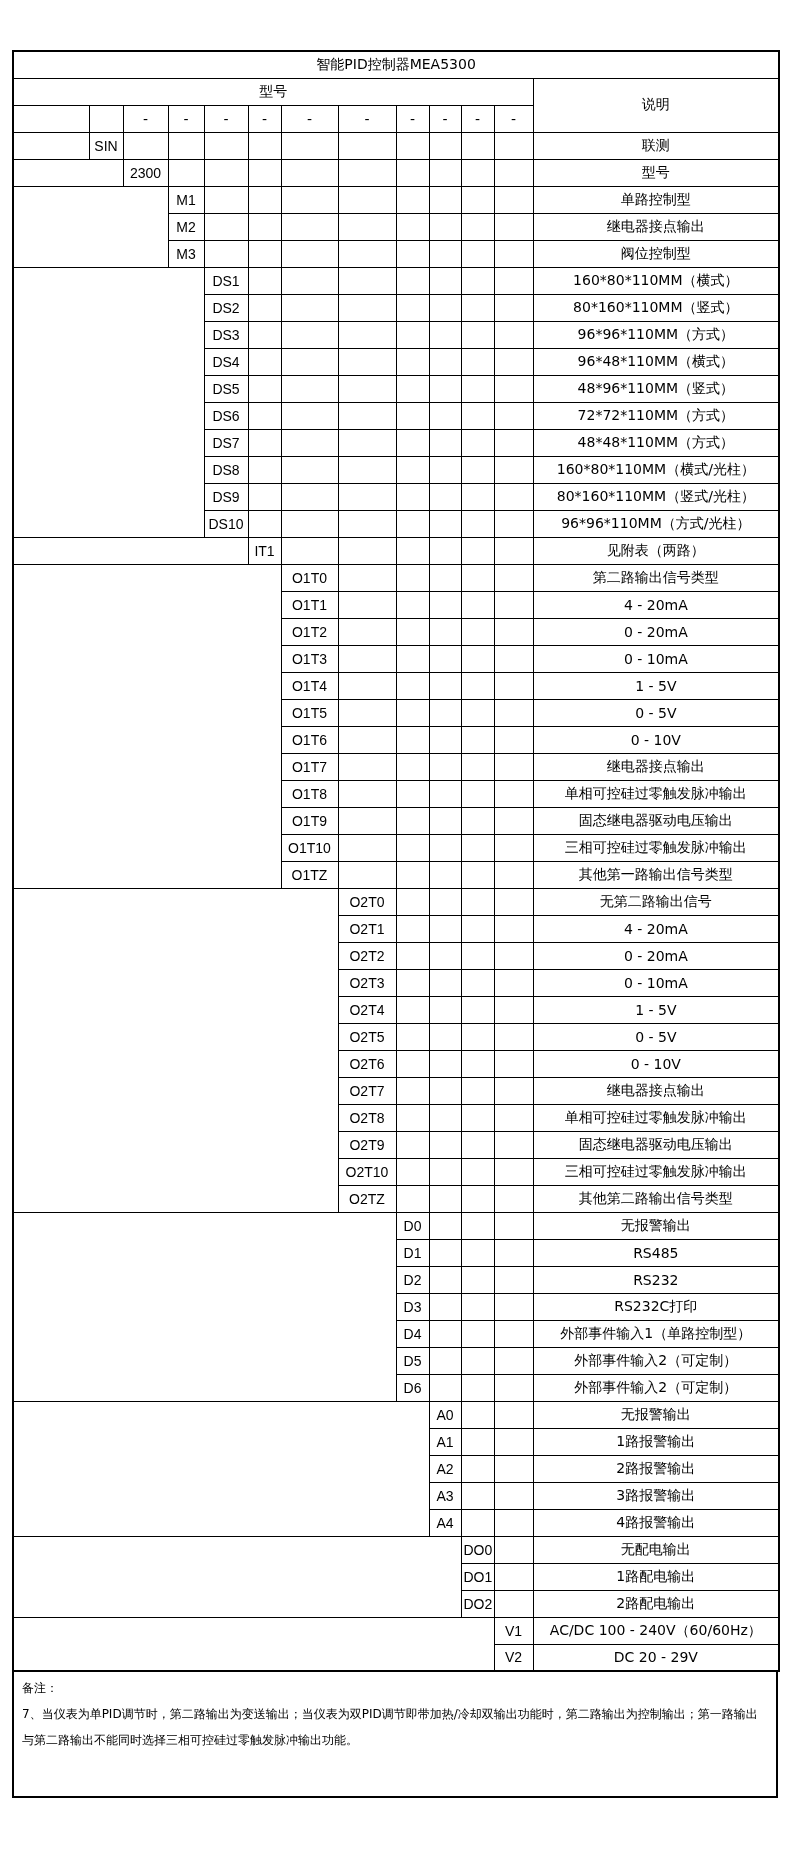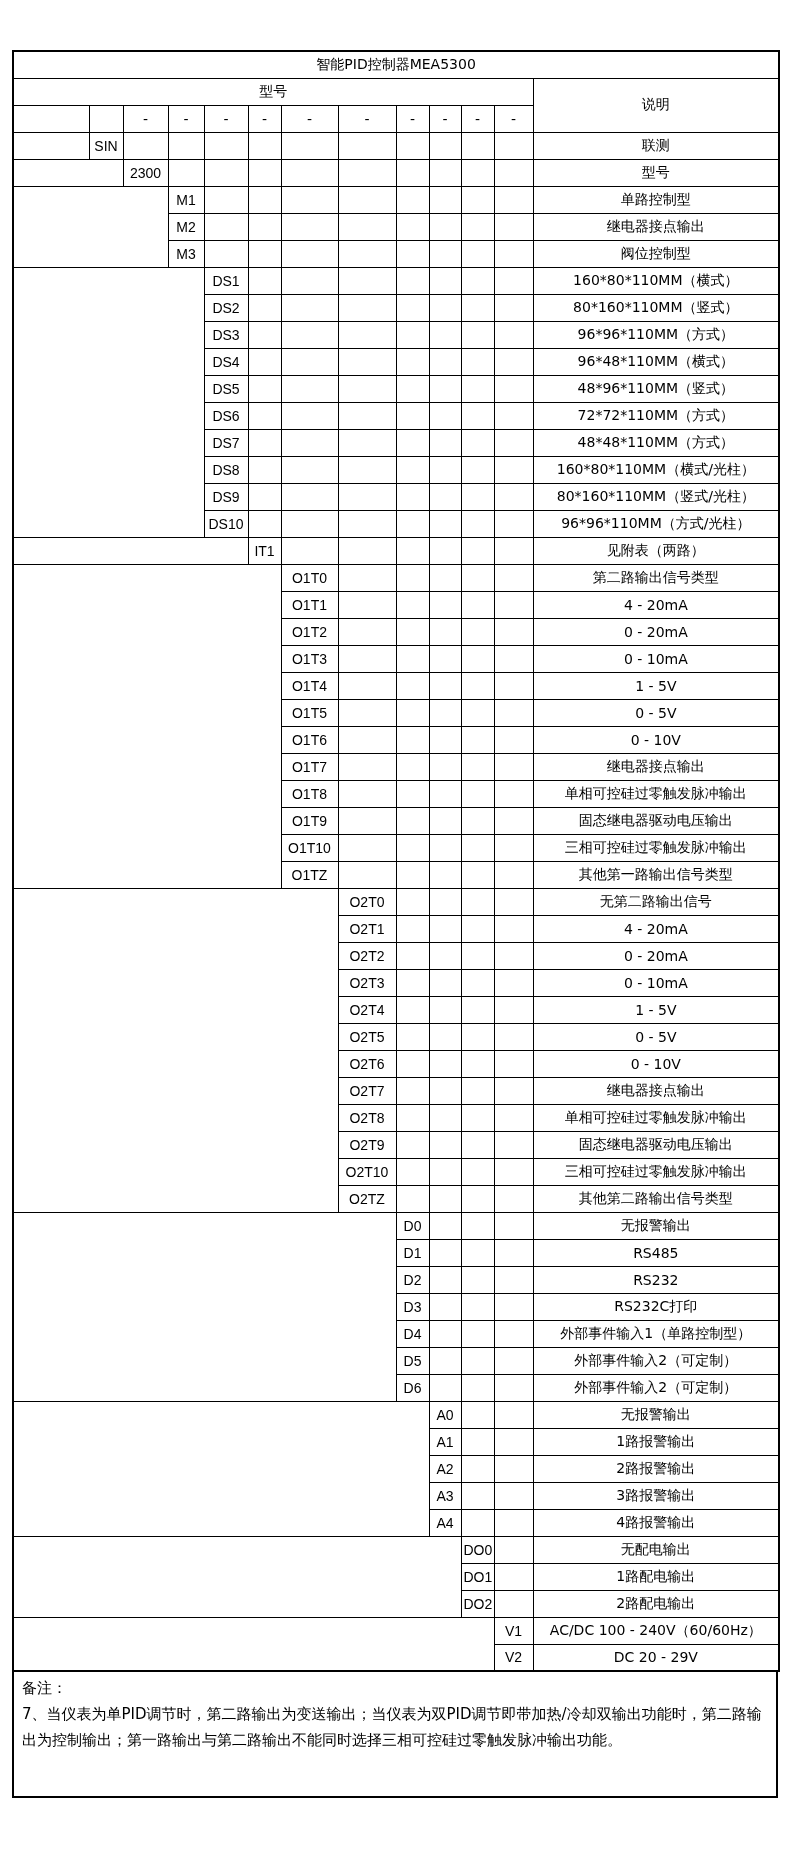--- a/index.html
+++ b/index.html
@@ -29,21 +29,21 @@
   }
   td.code-cell{
     font-size:15px;
     font-family:Liberation Sans, sans-serif;
     margin-left:40px;
   }
   td.dash-cell{font-size:15px;}
   .notes{
     box-sizing:border-box;width:766px;min-height:126px;
     border:2px solid #000;border-top:none;
-    background:#fff;font-size:15px;line-height:26px;
+    background:#fff;font-size:12px;line-height:26px;
     padding:3px 8px 6px 8px;text-align:left;
   }
   .notes div{white-space:normal;}
 </style>
 </head>
 <body>
 
 <div class="sheet">
   <table class="spec">
     <colgroup>

